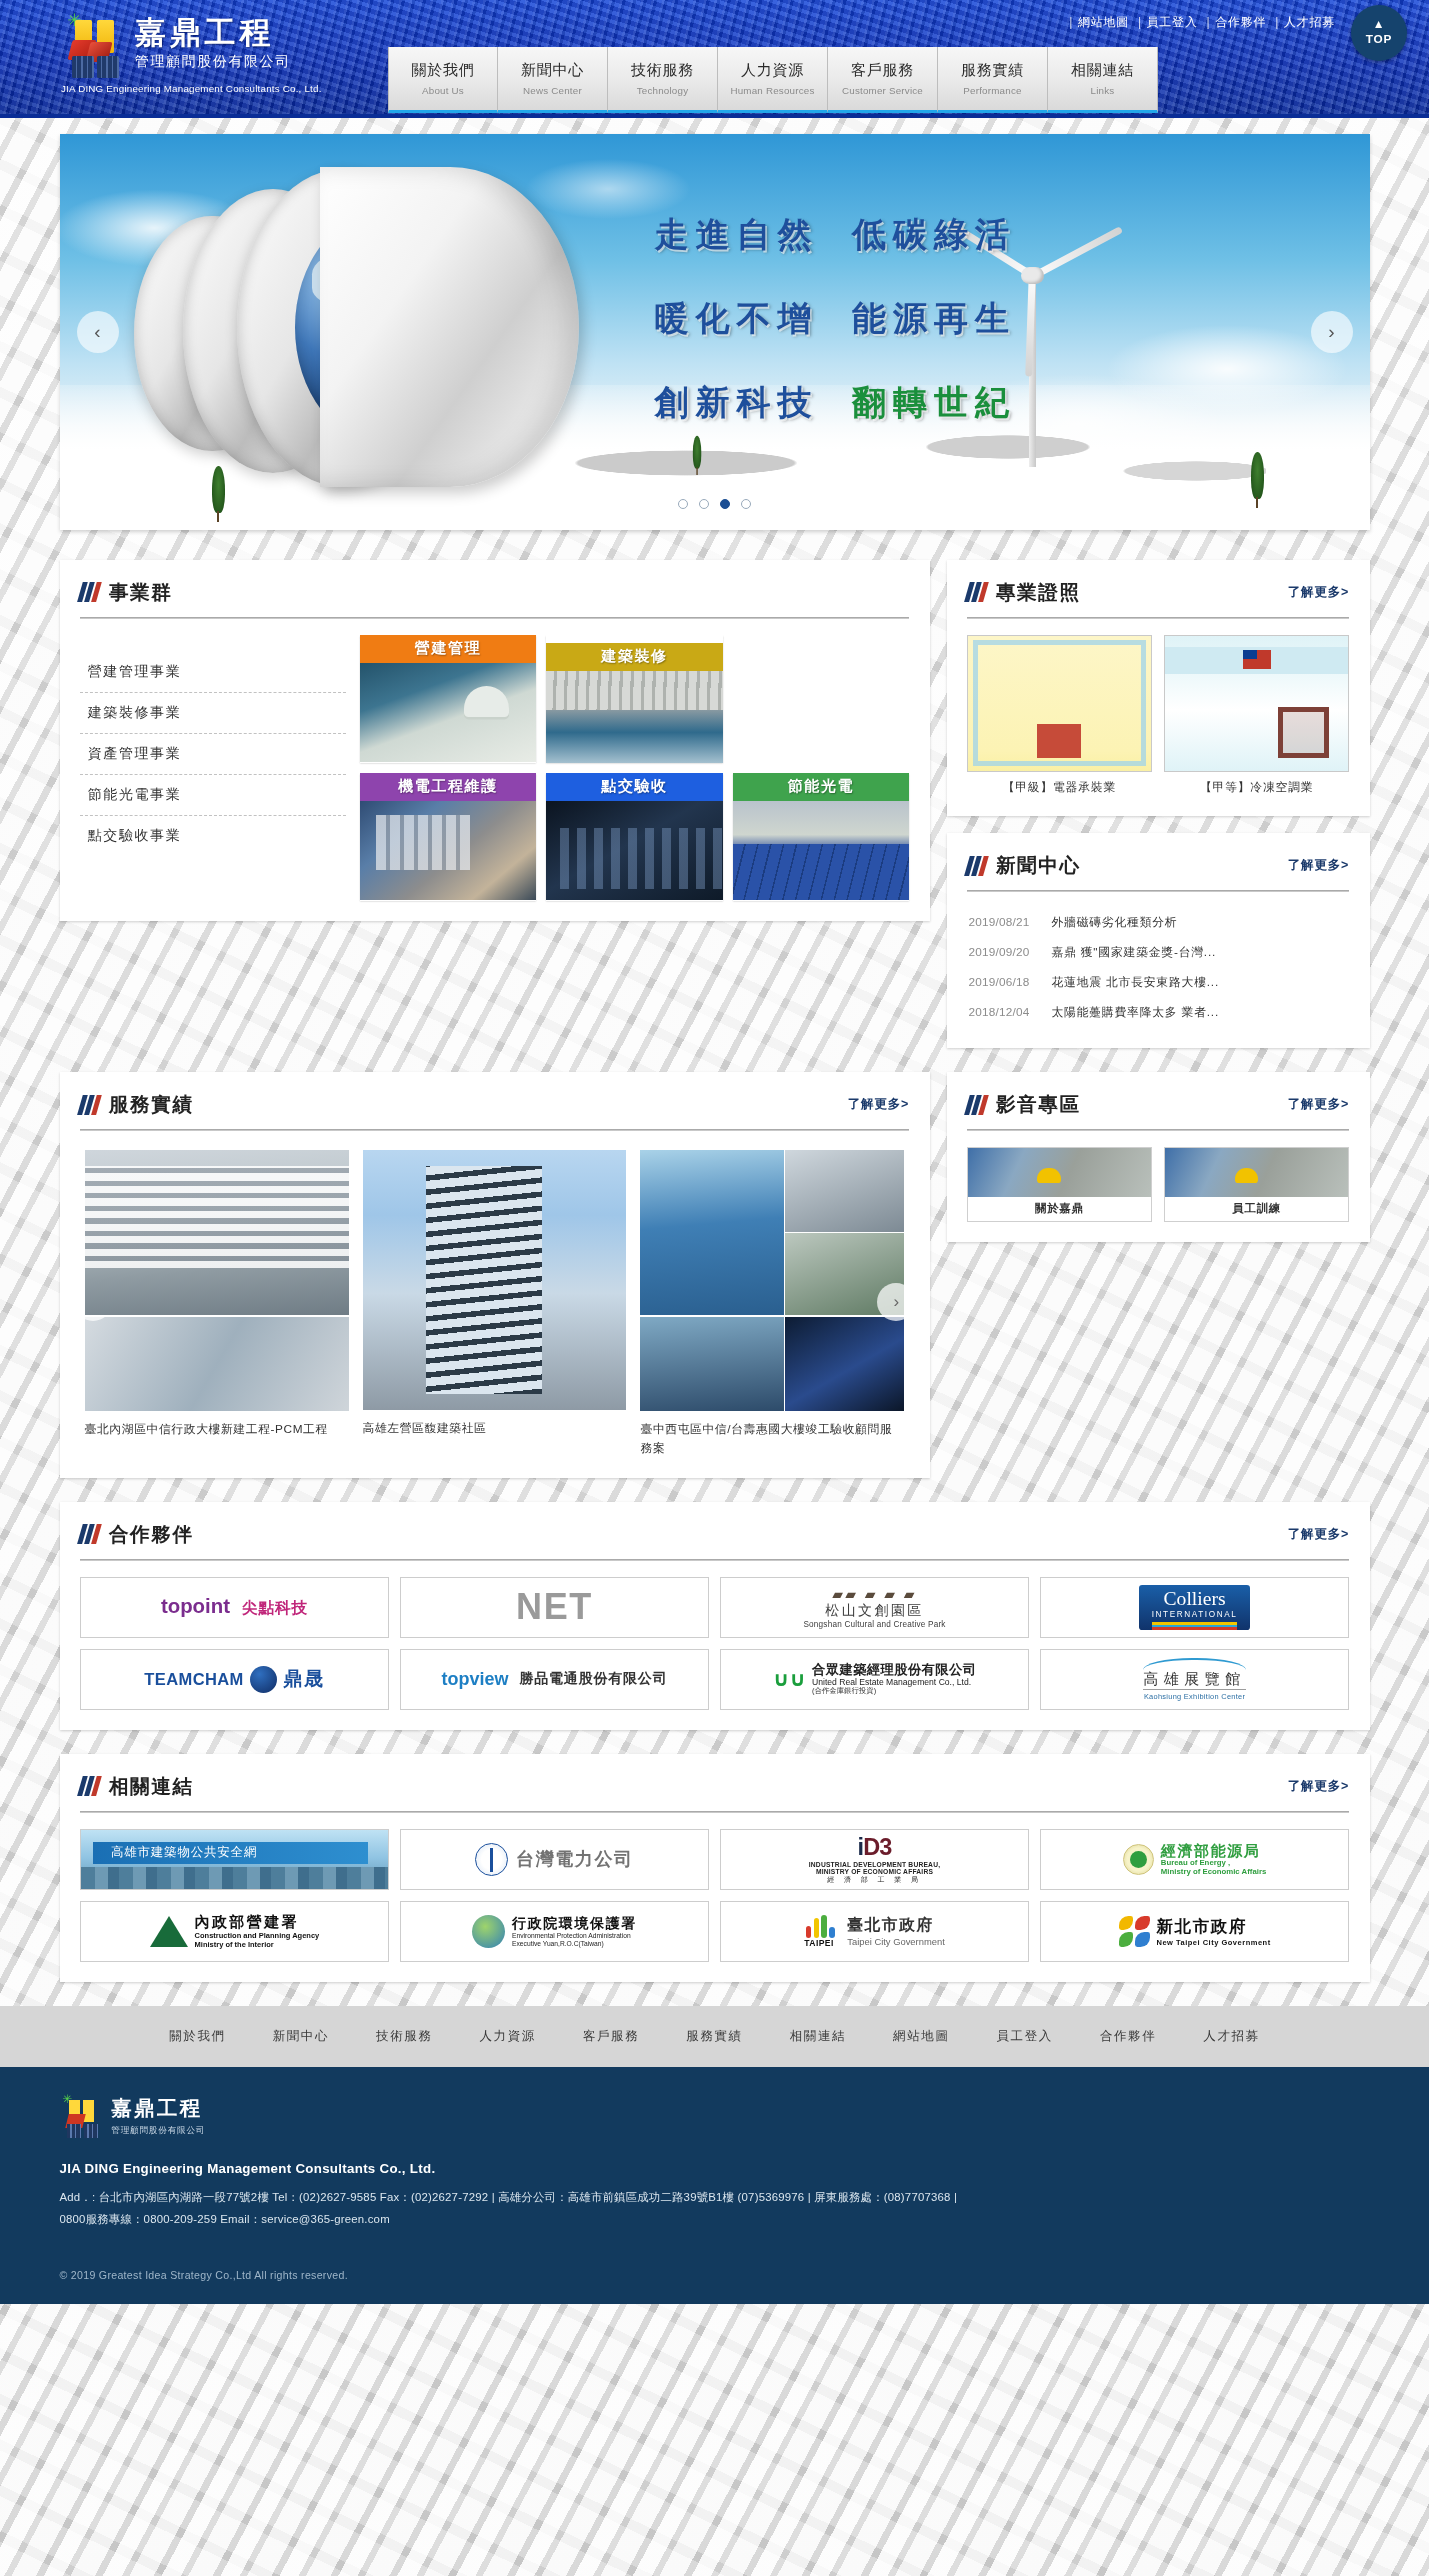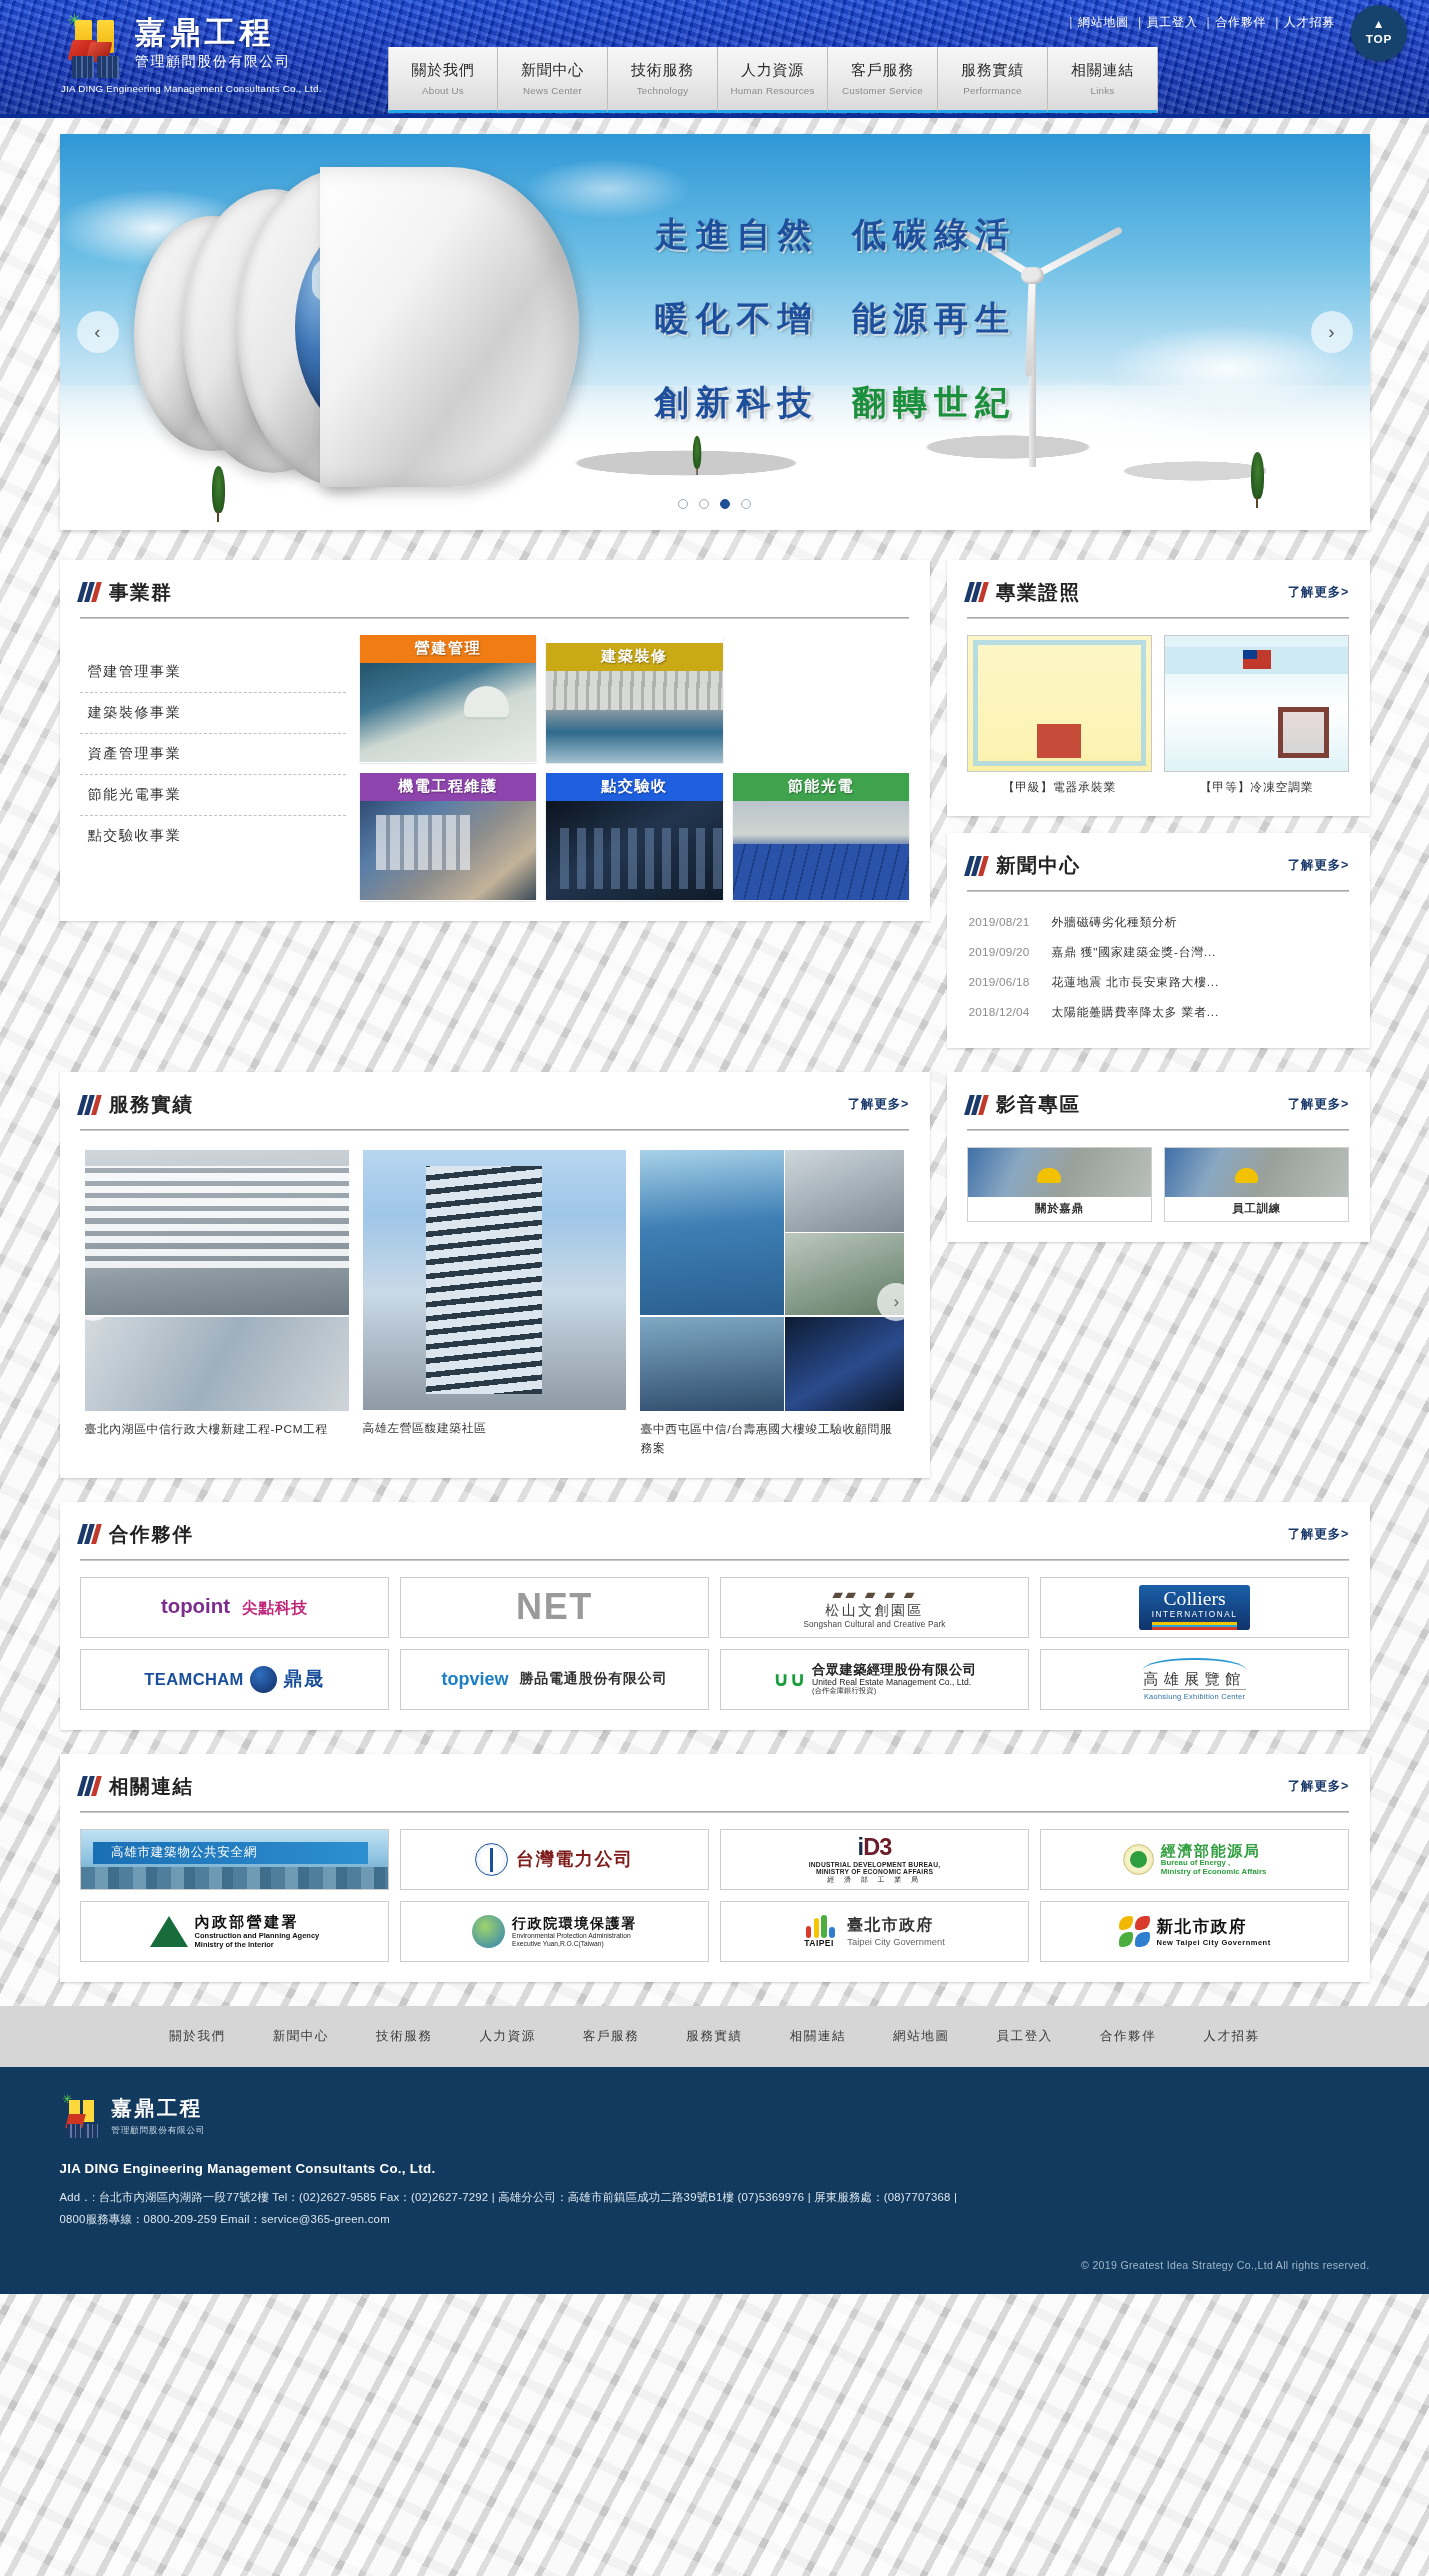--- a/index.html
+++ b/index.html
@@ -269,21 +269,21 @@
   .pt-kec .k1 { font-size: 15px; letter-spacing: 5.5px; color:#333; }
   .pt-kec .k2 { font-size: 7.4px; letter-spacing: 0.3px; color:#2b6ea3; border-top: 0.8px solid #9d9d9d; padding-top: 1.6px; }
 
   .ln-ksafe { width: 100%; height: 100%; background: linear-gradient(180deg,#bfe2f4 0%, #8fc3e2 48%, #5d93b4 100%); position:relative; }
   .ln-ksafe .bar { position:absolute; left: 12.5px; top: 12.5px; right: 20.4px; height: 22px; background: linear-gradient(90deg,#1a6fb4,#2e8fd0); }
   .ln-ksafe .t { position:absolute; left: 30px; top: 14px; color:#fff; font-size: 12.5px; font-weight: normal; letter-spacing: 0.8px; }
   .ln-ksafe .sky { position:absolute; left: 0; right: 0; bottom: 0; height: 22px; background: repeating-linear-gradient(90deg,#4e7e9b 0 14px,#6e9ab4 14px 27px,#3f6e8d 27px 38px); }
   .ln-taipower { display:flex; align-items:center; gap: 7.8px; }
   .ln-taipower .emb { width: 33px; height: 33px; border-radius: 50%; border: 1.6px solid #1a4f9c; background: radial-gradient(circle,#fff 45%, #d8e4f3 100%); position:relative; }
   .ln-taipower .emb:after { content:""; position:absolute; left: 50%; top: 4.7px; margin-left:-1.6px; width: 3.1px; height: 23.5px; background:#1a4f9c; }
-  .ln-taipower .tw { font-size: 18px; color:#7f1d1d; font-weight: bold; letter-spacing: 1.6px; font-family:"Liberation Serif", serif; }
+  .ln-taipower .tw { font-size: 18px; color:#737373; font-weight: bold; letter-spacing: 1.6px; font-family:"Liberation Serif", serif; }
   .ln-idb { text-align:center; }
   .ln-idb .big { font-size: 23.5px; font-weight: bold; color:#1b2a4a; letter-spacing: -0.8px; }
   .ln-idb .big i { color:#6b1d2b; font-style: normal; }
   .ln-idb .s1 { font-size: 6.7px; font-weight: bold; color:#222; letter-spacing:0.2px; }
   .ln-idb .s2 { font-size: 7px; letter-spacing: 3.9px; color:#222; }
   .ln-energy { display:flex; align-items:center; gap: 7px; }
   .ln-energy .seal { width: 31px; height: 31px; border-radius: 50%; background: radial-gradient(circle,#f7f3c9 55%, #d9cf8a 100%); border: 1.6px solid #cfc47c; position:relative;}
   .ln-energy .seal:after { content:""; position:absolute; left: 6.3px; top: 6.3px; width: 17px; height: 17px; border-radius:50%; background:#2f9e3f; }
   .ln-energy .txt { line-height: 1.15; }
   .ln-energy .e1 { color:#2f9e3f; font-size: 15px; font-weight: bold; letter-spacing: 1.6px; }
@@ -329,21 +329,21 @@
   .f-logo .fm .fy1 { position:absolute; left: 9.4px; top: 6.3px; width: 11px; height: 22px; background:#ffd83b; }
   .f-logo .fm .fy2 { position:absolute; left: 23.5px; top: 6.3px; width: 11px; height: 22px; background:#ffd83b; }
   .f-logo .fm .fr { position:absolute; left: 7.8px; top: 20.4px; width: 17px; height: 14px; background:#cf3622; transform: skewX(-14deg); }
   .f-logo .fm .fd1 { position:absolute; left: 7px; top: 30px; width: 14px; height: 14px; background: repeating-linear-gradient(90deg,#1f3760 0 3.1px,#5a78ad 3.1px 4.7px); }
   .f-logo .fm .fd2 { position:absolute; left: 24px; top: 30px; width: 14px; height: 14px; background: repeating-linear-gradient(90deg,#1f3760 0 3.1px,#5a78ad 3.1px 4.7px); }
   .f-logo .fm .fs { position:absolute; left: 3.1px; top: -1.6px; color:#55d24a; font-size: 11.8px; font-weight:bold; }
   .f-logo .ft-cn { color:#fff; font-size: 20.4px; font-weight: bold; letter-spacing: 2.4px; }
   .f-logo .ft-sub { color:#cddbe8; font-size: 8.6px; letter-spacing: 0.8px; margin-top: 2.4px; }
   .f-en { color:#fff; font-size: 13.3px; font-weight: bold; margin-top: 23.5px; letter-spacing: 0.3px; }
   .f-addr { color:#dce7ef; font-size: 11.4px; margin-top: 11px; line-height: 1.9; letter-spacing: 0.2px; }
-  .copyright { text-align:right; color:#9fb6c9; font-size: 10.6px; margin-top: 28px; letter-spacing: 0.3px; }
+  .copyright { text-align:left; color:#9fb6c9; font-size: 10.6px; margin-top: 38px; letter-spacing: 0.3px; }
 </style>
 </head>
 <body>
 
 <div class="page-bg"></div>
 <div class="wrap">
 
   <div class="header">
     <div class="logo-block">
       <div class="logo-row">

